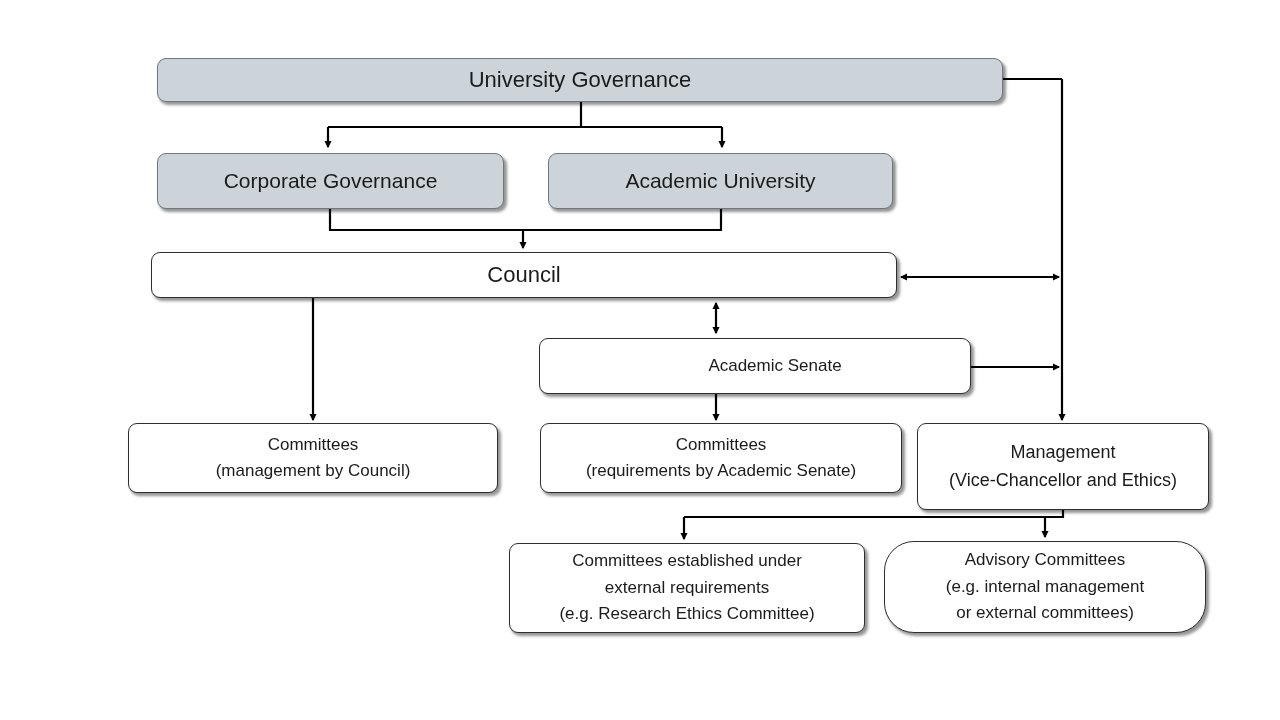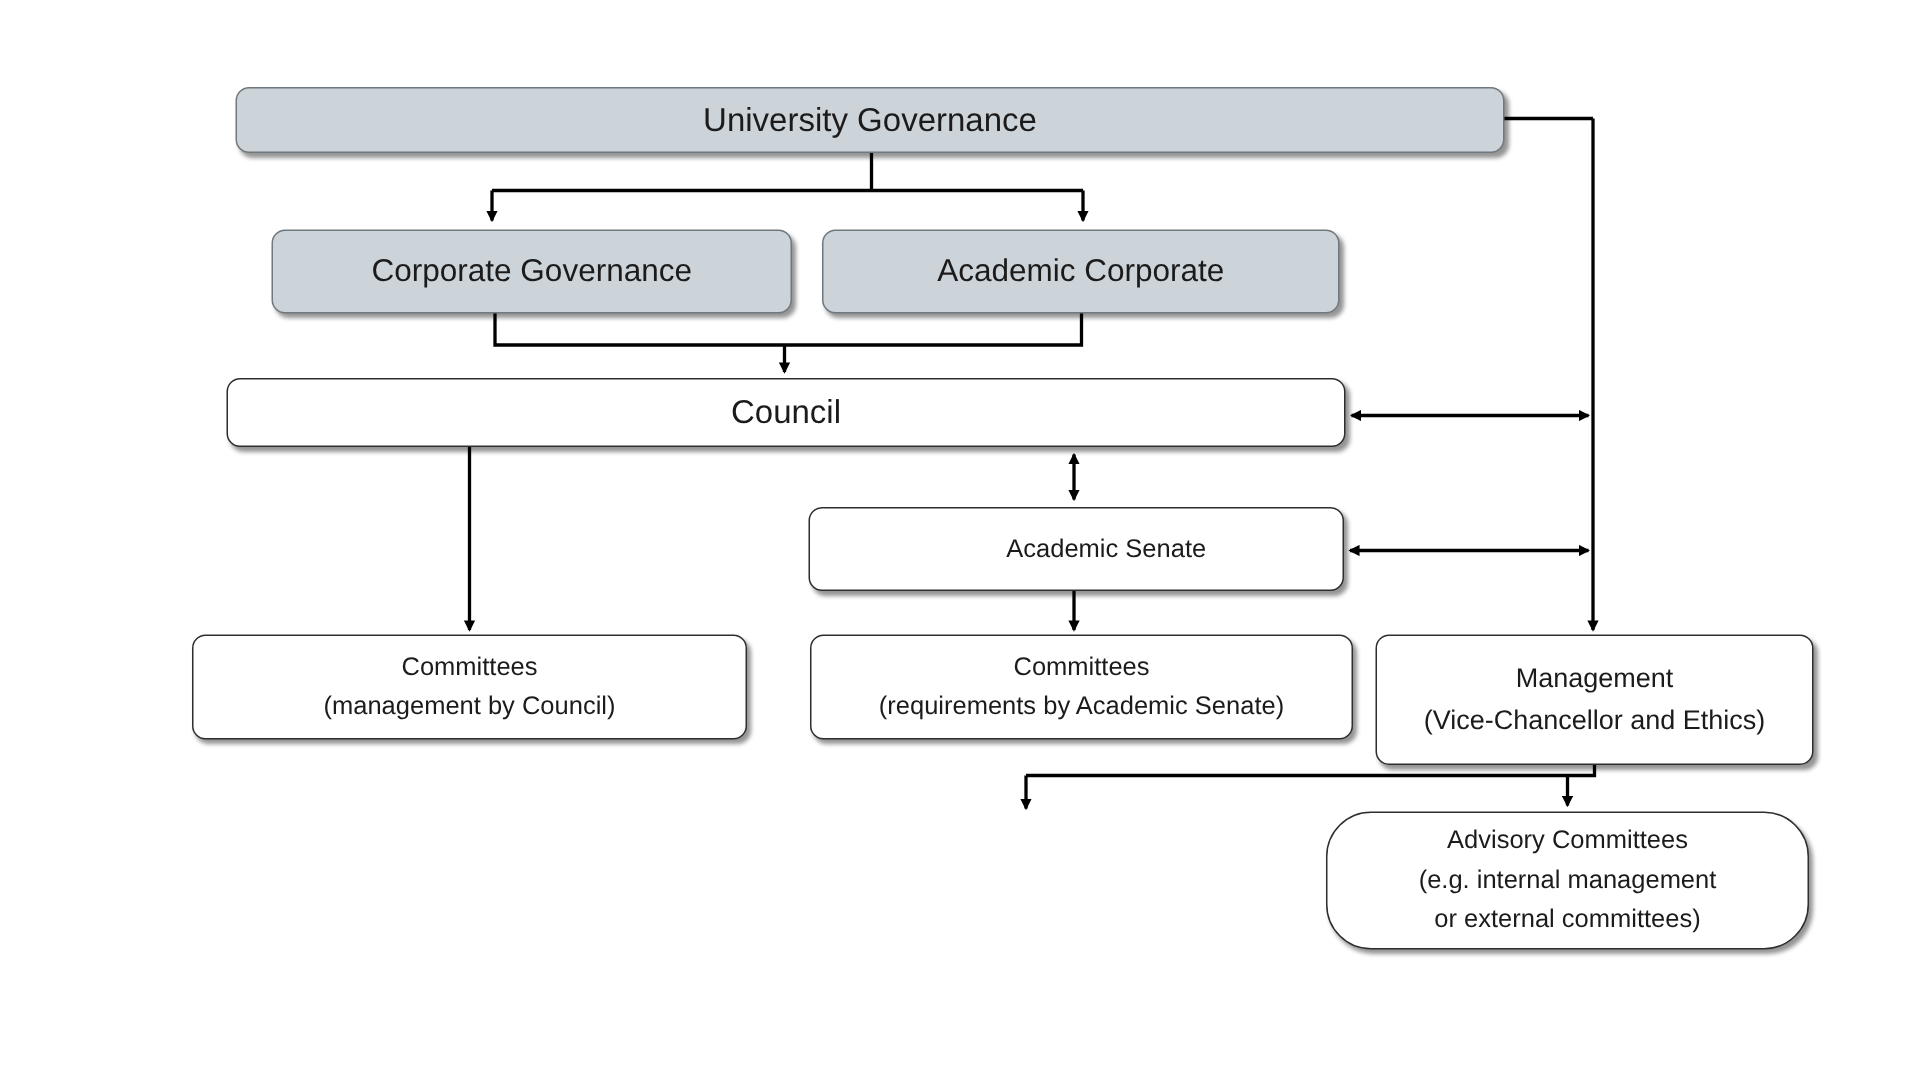--- a/index.html
+++ b/index.html
@@ -38,24 +38,24 @@
     color: #1b1b1b;
     line-height: 1.55;
   }
   .node.header {
     background: #ccd3d9;
     border: 1.8px solid #6f787f;
   }
   .node .line { display: block; }
 
   #node-university-governance { left: 157px; top:  58px; width: 846px; height: 44px; font-size: 22px; }
-  #node-corporate-governance  { left: 157px; top: 153px; width: 347px; height: 56px; font-size: 21px; margin-left: 24px; }
+  #node-corporate-governance  { left: 157px; top: 153px; width: 347px; height: 56px; font-size: 21px; }
   #node-academic-governance   { left: 548px; top: 153px; width: 345px; height: 56px; font-size: 21px; }
   #node-council               { left: 151px; top: 252px; width: 746px; height: 46px; font-size: 22px; }
-  #node-academic-senate       { left: 539px; top: 338px; width: 357px; height: 56px; font-size: 17px; padding-left: 40px; }
+  #node-academic-senate       { left: 539px; top: 338px; width: 432px; height: 56px; font-size: 17px; padding-left: 40px; }
   #node-committees-council    { left: 128px; top: 423px; width: 370px; height: 70px; font-size: 17px; }
   #node-committees-senate     { left: 540px; top: 423px; width: 362px; height: 70px; font-size: 17px; }
   #node-management            { left: 917px; top: 423px; width: 292px; height: 87px; font-size: 18px; }
   #node-committees-external   { left: 509px; top: 543px; width: 356px; height: 90px; font-size: 17px; }
   #node-advisory-committees   { left: 884px; top: 541px; width: 322px; height: 92px; font-size: 17px; border-radius: 30px; }
 </style>
 </head>
 <body>
 
 <div id="canvas">
@@ -116,21 +116,21 @@
 
   <div class="node header" id="node-university-governance">
     <span class="line">University Governance</span>
   </div>
 
   <div class="node header" id="node-corporate-governance">
     <span class="line">Corporate Governance</span>
   </div>
 
   <div class="node header" id="node-academic-governance">
-    <span class="line">Academic Corporate</span>
+    <span class="line">Academic University</span>
   </div>
 
   <div class="node" id="node-council">
     <span class="line">Council</span>
   </div>
 
   <div class="node" id="node-academic-senate">
     <span class="line">Academic Senate</span>
   </div>
 
@@ -142,20 +142,25 @@
   <div class="node" id="node-committees-senate">
     <span class="line">Committees</span>
     <span class="line">(requirements by Academic Senate)</span>
   </div>
 
   <div class="node" id="node-management">
     <span class="line">Management</span>
     <span class="line">(Vice-Chancellor and Ethics)</span>
   </div>
 
+  <div class="node" id="node-committees-external">
+    <span class="line">Committees established under</span>
+    <span class="line">external requirements</span>
+    <span class="line">(e.g. Research Ethics Committee)</span>
+  </div>
 
   <div class="node" id="node-advisory-committees">
     <span class="line">Advisory Committees</span>
     <span class="line">(e.g. internal management</span>
     <span class="line">or external committees)</span>
   </div>
 
 </div>
 
 </body></html>

